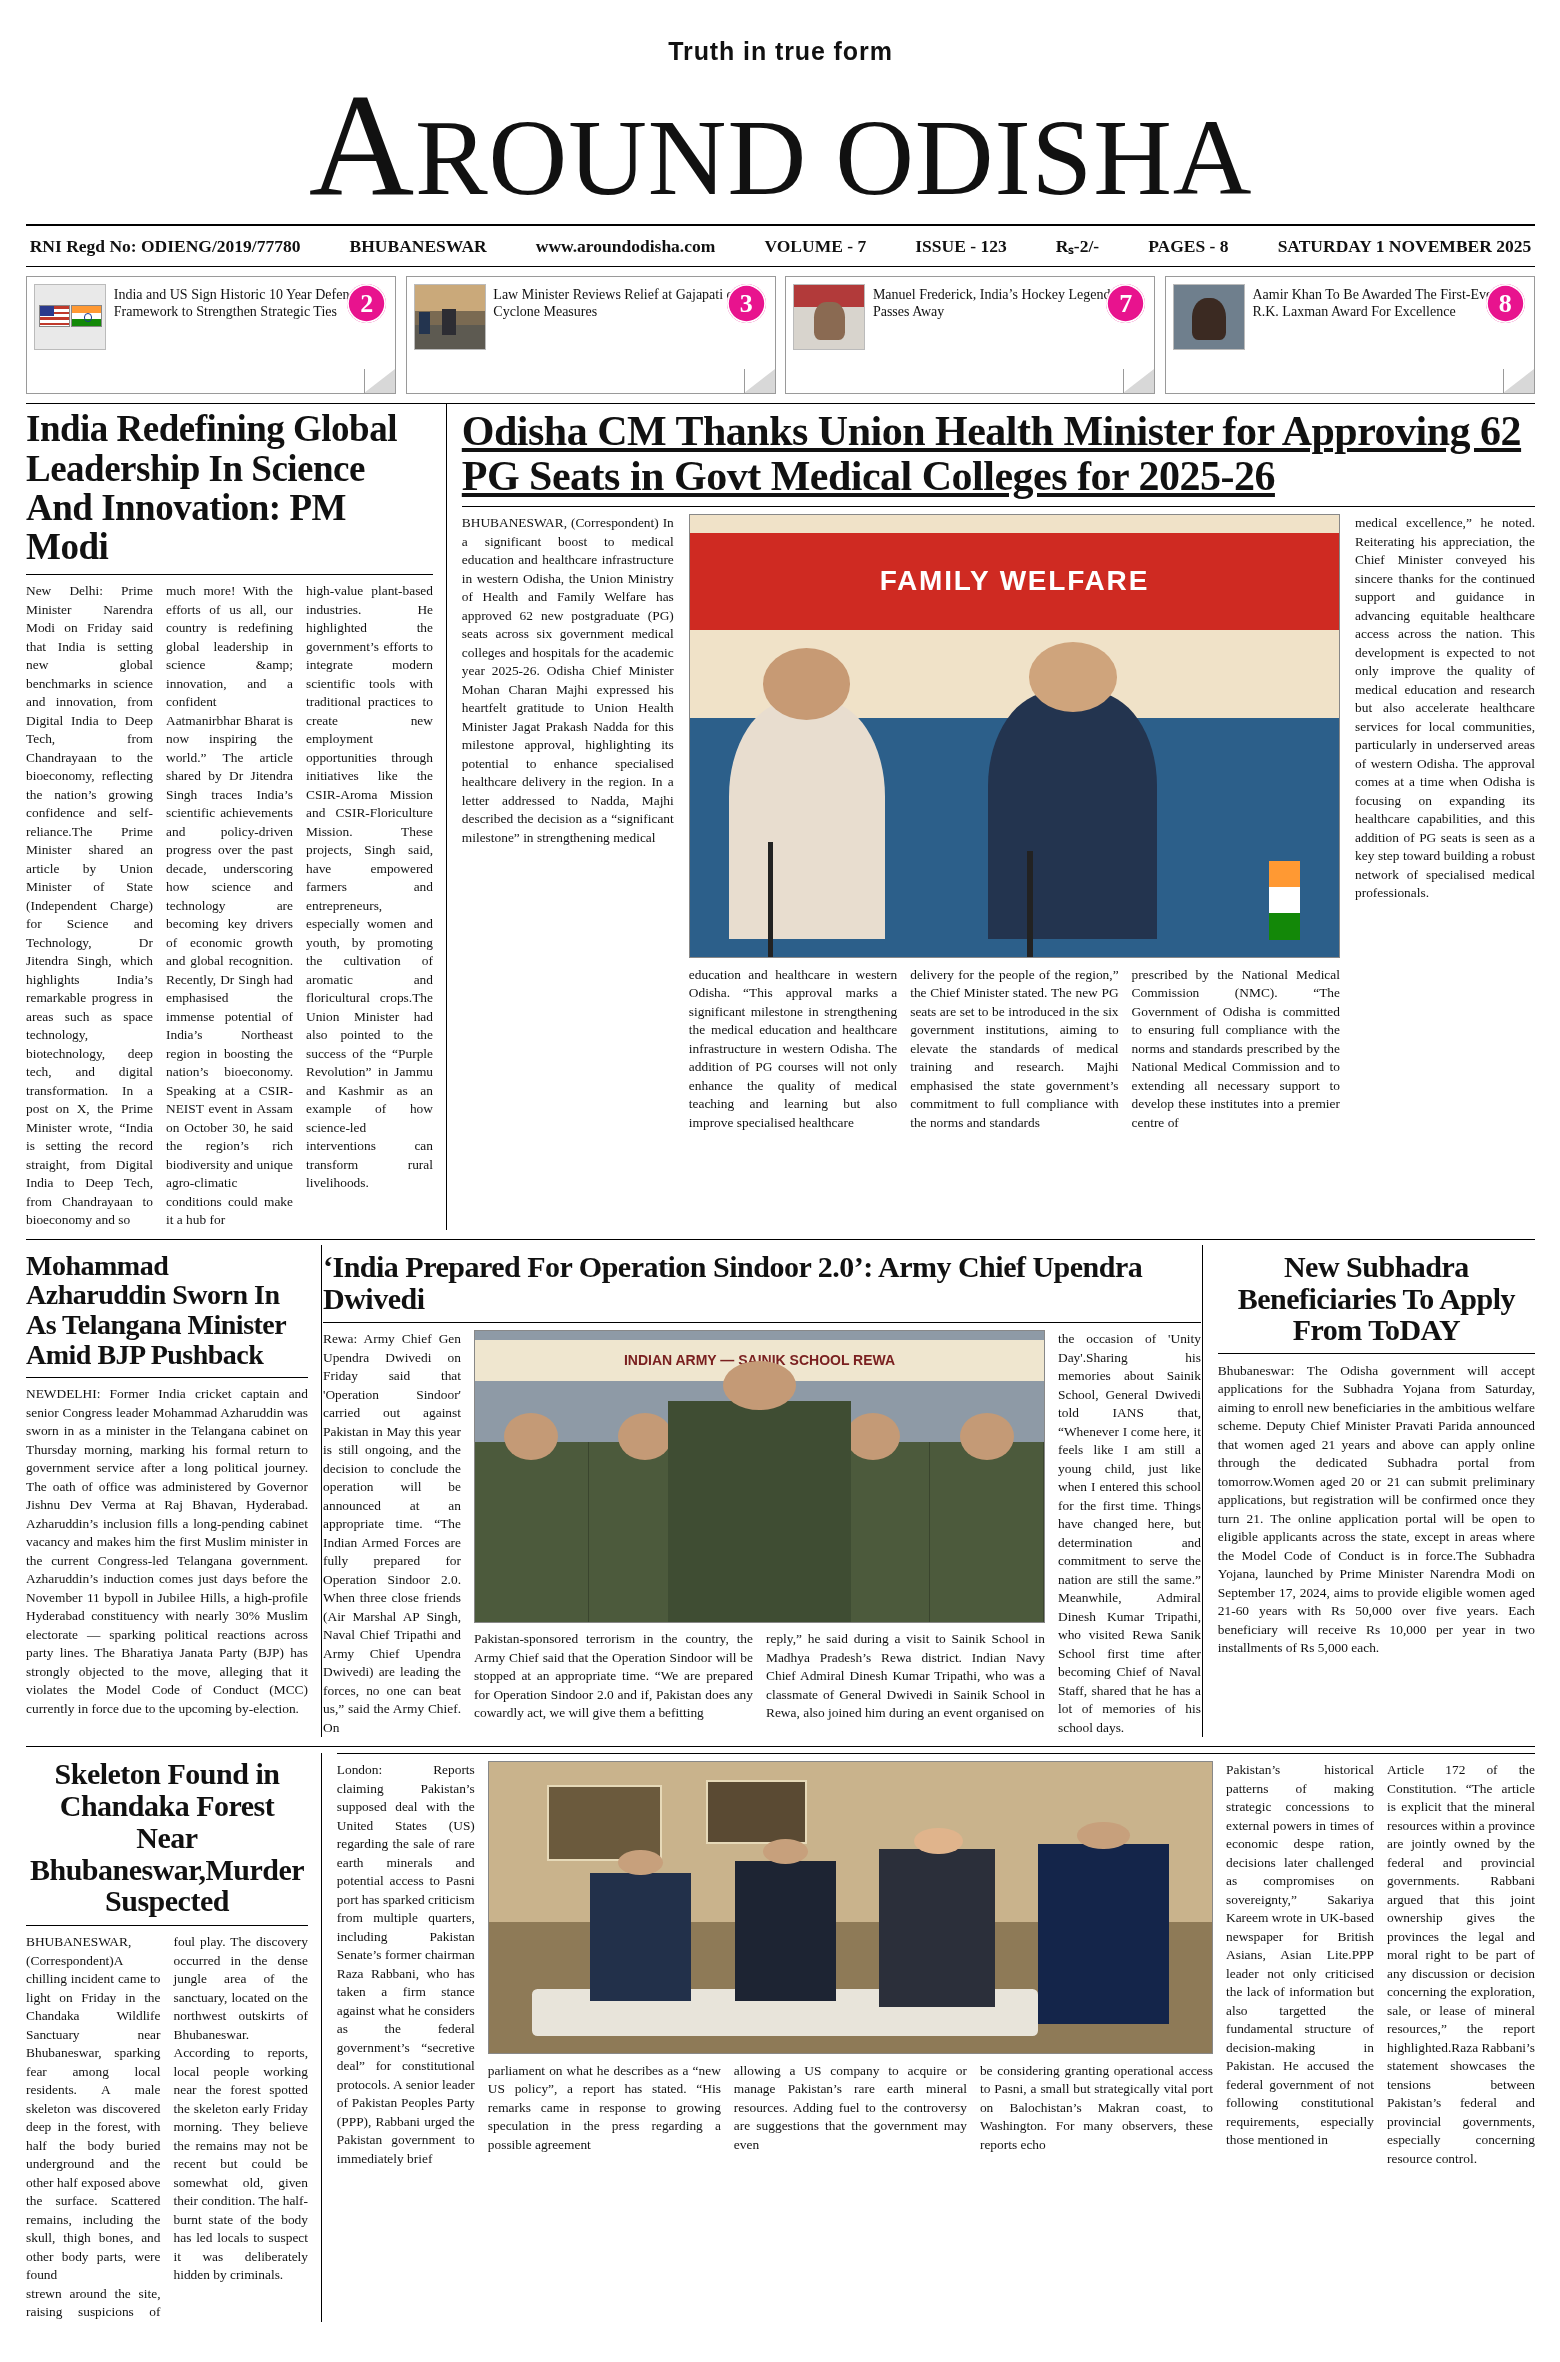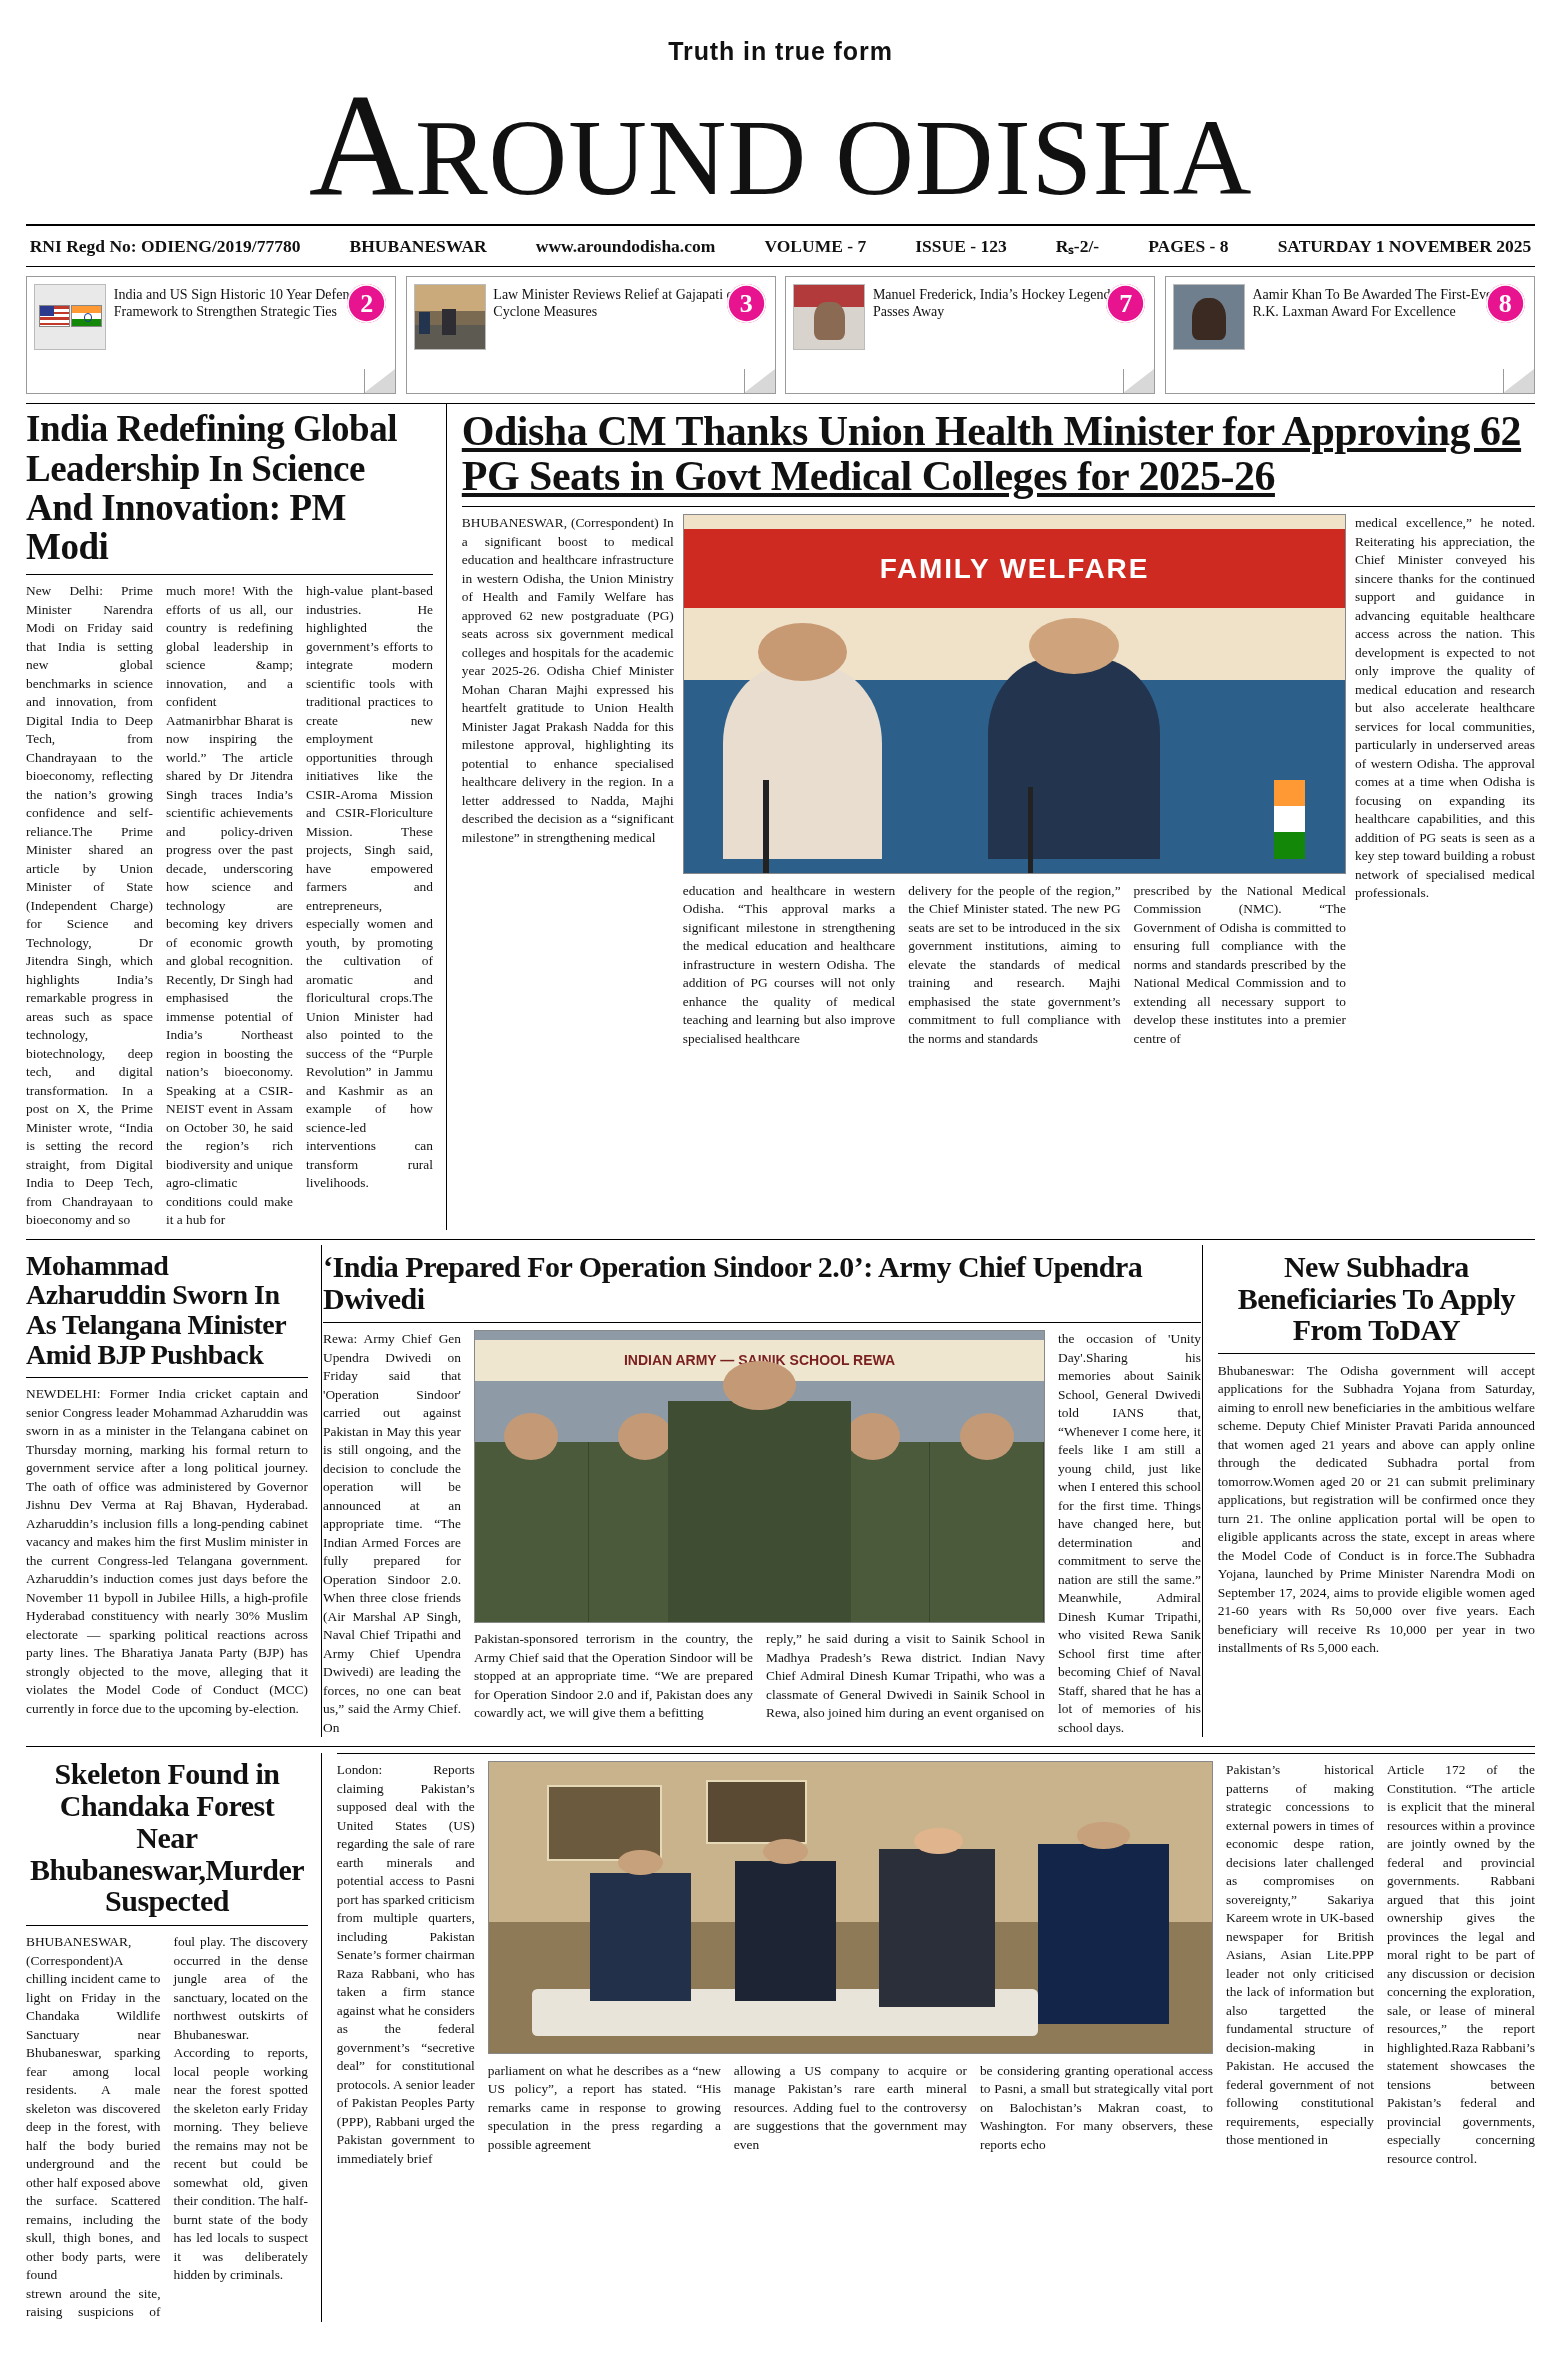--- a/index.html
+++ b/index.html
@@ -142,21 +142,21 @@
     hyphens:auto;
   }
   .body-text p { margin:0; }
 
   
   .row-top { display:flex; }
   .story-a { width:420px; padding-right:13px; }
   .story-b { flex:1; padding-left:14.8px; border-left:0.9px solid #000; }
 
   .img-nadda {
-    width:100%; height:360px;
+    width:100%; height:444px;
     background:
       linear-gradient(#1c3e63 0 0) no-repeat,
       #2e5a86;
     position:relative; overflow:hidden;
     border:0.9px solid #888;
     text-decoration:underline;
   }
   .img-nadda .wall{position:absolute;inset:0;background:linear-gradient(#f0e2c8 0 46%, #2c5f8a 46% 100%);}
   .img-nadda .banner{position:absolute;left:0;top:4%;width:100%;height:22%;background:#cf2a22;color:#fff;font-family:"Liberation Sans",sans-serif;font-weight:bold;font-size:28px;display:flex;align-items:center;justify-content:center;letter-spacing:1.8px;}
   .img-nadda .p1{position:absolute;left:6%;top:42%;width:24%;height:54%;background:#e8ddcf;border-radius:40% 40% 0 0;}
@@ -283,21 +283,21 @@
       <div class="body-text three-col">
         <p>New Delhi: Prime Minister Narendra Modi on Friday said that India is setting new global benchmarks in science and innovation, from Digital India to Deep Tech, from Chandrayaan to the bioeconomy, reflecting the nation’s growing confidence and self-reliance.The Prime Minister shared an article by Union Minister of State (Independent Charge) for Science and Technology, Dr Jitendra Singh, which highlights India’s remarkable progress in areas such as space technology, biotechnology, deep tech, and digital transformation. In a post on X, the Prime Minister wrote, “India is setting the record straight, from Digital India to Deep Tech, from Chandrayaan to bioeconomy and so</p>
         <p>much more! With the efforts of us all, our country is redefining global leadership in science &amp;amp; innovation, and a confident Aatmanirbhar Bharat is now inspiring the world.” The article shared by Dr Jitendra Singh traces India’s scientific achievements and policy-driven progress over the past decade, underscoring how science and technology are becoming key drivers of economic growth and global recognition. Recently, Dr Singh had emphasised the immense potential of India’s Northeast region in boosting the nation’s bioeconomy. Speaking at a CSIR-NEIST event in Assam on October 30, he said the region’s rich biodiversity and unique agro-climatic conditions could make it a hub for</p>
         <p>high-value plant-based industries. He highlighted the government’s efforts to integrate modern scientific tools with traditional practices to create new employment opportunities through initiatives like the CSIR-Aroma Mission and CSIR-Floriculture Mission. These projects, Singh said, have empowered farmers and entrepreneurs, especially women and youth, by promoting the cultivation of aromatic and floricultural crops.The Union Minister had also pointed to the success of the “Purple Revolution” in Jammu and Kashmir as an example of how science-led interventions can transform rural livelihoods.</p>
       </div>
     </div>
 
     <div class="story-b">
       <h1 class="headline hl-xl">Odisha CM Thanks Union Health Minister for Approving 62 PG Seats in Govt Medical Colleges for 2025-26</h1>
       <div class="hr-thin" style="margin-bottom:7.4px"></div>
-      <div style="display:flex;gap:9px;">
+      <div style="display:flex;gap:15px;">
         <div style="width:212px" class="body-text">
           <p>BHUBANESWAR, (Correspondent) In a significant boost to medical education and healthcare infrastructure in western Odisha, the Union Ministry of Health and Family Welfare has approved 62 new postgraduate (PG) seats across six government medical colleges and hospitals for the academic year 2025-26. Odisha Chief Minister Mohan Charan Majhi expressed his heartfelt gratitude to Union Health Minister Jagat Prakash Nadda for this milestone approval, highlighting its potential to enhance specialised healthcare delivery in the region. In a letter addressed to Nadda, Majhi described the decision as a “significant milestone” in strengthening medical</p>
         </div>
         <div style="flex:1">
           <div class="img-nadda">
             <div class="wall"></div>
             <div class="banner">FAMILY WELFARE</div>
             <div class="p1"></div>
             <div class="p2"></div>
             <div class="mic"></div>

